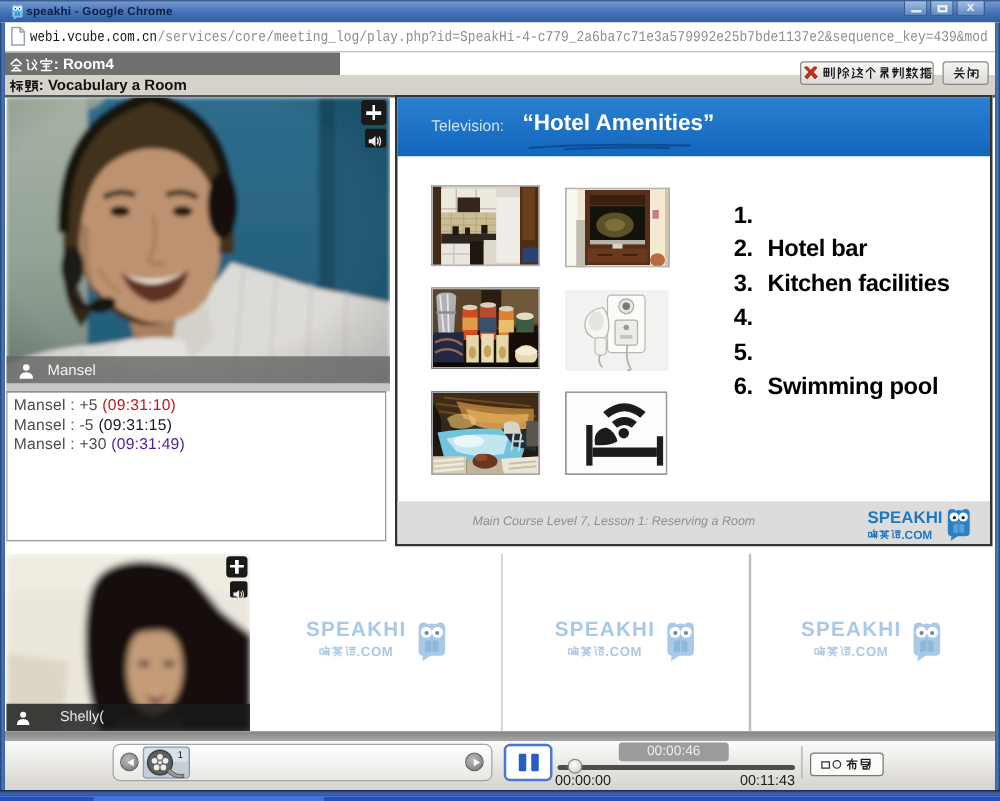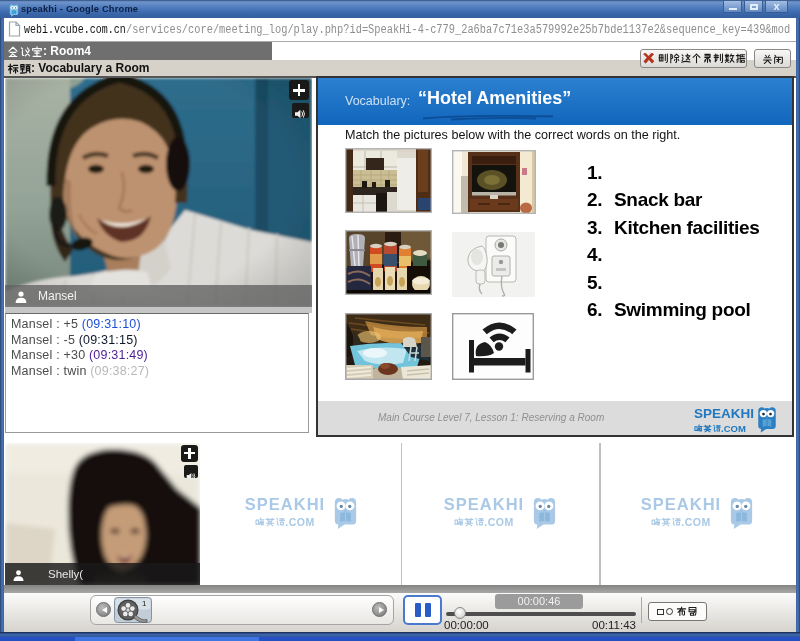--- a/index.html
+++ b/index.html
@@ -142,34 +142,32 @@
     </div>
 <div class="abs" style="right:3px;top:25px;width:17px;height:15px;background:#191917;border-radius:2px;padding:2px 2px"><svg width="12" height="10" viewBox="0 0 14 12">
         <path d="M1 4 H4 L7.5 1 V11 L4 8 H1 Z" fill="#eee"></path>
         <path d="M9.2 3 Q11 6 9.2 9 M11 1.6 Q13.6 6 11 10.4" stroke="#eee" stroke-width="1.2" fill="none"></path>
       </svg></div>
 </div>
 
 <div class="abs" style="left:5px;top:307px;width:307px;height:6px;background:#c6c6c6"></div>
 
 <div class="abs" style="left:5px;top:313px;width:304px;height:120px;background:#fff;border:1px solid #999;border-top-color:#6a6a6a;padding:3px 5px;font-size:12.5px;line-height:15.5px;color:#4b4b4b;letter-spacing:0.2px">
-<div>Mansel : +5 <span style="color:#1d4ed8">(09:31:10)</span></div>
+<div>Mansel : +5 <span style="color:#b91c1c">(09:31:10)</span></div>
 <div>Mansel : -5 <span style="color:#0f172a">(09:31:15)</span></div>
 <div>Mansel : +30 <span style="color:#4c1d95">(09:31:49)</span></div>
-<div>Mansel : twin <span style="color:#b8b8b8">(09:38:27)</span></div>
 </div>
 
 <div class="abs" style="left:316px;top:76px;width:478px;height:361px;border:2px solid #333;background:#fff">
  <div class="abs" style="left:0;top:0;width:474px;height:47px;background:linear-gradient(#2c80d0,#1166bd)"></div>
- <div class="abs" style="left:27px;top:16px;font-size:12.5px;color:#cde1f3">Vocabulary:</div>
+ <div class="abs" style="left:27px;top:16px;font-size:12.5px;color:#cde1f3">Television:</div>
  <div class="abs" style="left:100px;top:10px;font-size:18px;font-weight:bold;color:#fff">“Hotel Amenities”</div>
  <svg class="abs" style="left:103px;top:36px" width="134" height="7" viewBox="0 0 134 7">
       <path d="M2 4.5 Q45 0.5 132 2.5 M30 5.5 Q80 3 115 4.5" stroke="#0d4d96" stroke-width="1.8" fill="none"></path>
     </svg>
- <div class="abs" style="left:27px;top:50px;font-size:12.6px;color:#141414">Match the pictures below with the correct words on the right.</div>
  <div class="abs" style="left:27px;top:70px"><svg width="87" height="65" viewBox="0 0 87 65">
 <rect width="87" height="65" fill="#ddd5c6"></rect>
 <rect x="0" y="0" width="8" height="65" fill="#432a16"></rect>
 <rect x="8" y="3" width="44" height="19" fill="#eceade"></rect>
 <path d="M20 3 V22 M36 3 V22 M8 19 H52" stroke="#bcb6a8" stroke-width="1"></path>
 <rect x="21" y="10" width="18" height="12" fill="#34261a"></rect>
 <rect x="8" y="22" width="44" height="18" fill="#cbbd94"></rect>
 <path d="M8 27 H52 M8 32 H52 M8 37 H52 M16 22 V40 M26 22 V40 M36 22 V40 M44 22 V40" stroke="#b4a478" stroke-width="0.8"></path>
 <rect x="8" y="39" width="44" height="8" fill="#2e261e"></rect>
 <rect x="17" y="33" width="5" height="7" fill="#1f1810"></rect>
@@ -287,21 +285,21 @@
 <rect x="73.5" y="36" width="5" height="23.5"></rect>
 <rect x="22" y="45" width="51.5" height="7.5"></rect>
 </g>
 </svg></div>
  <div class="abs" style="left:269px;top:81px;width:200px;font-size:19px;font-weight:bold;color:#000;line-height:27.4px;letter-spacing:-0.3px">
   <div style="display:flex">
         <span style="width:27px;flex:none">1.</span>
       </div>
   <div style="display:flex">
         <span style="width:27px;flex:none">2.</span>
-        <span>Snack bar</span>
+        <span>Hotel bar</span>
       </div>
   <div style="display:flex">
         <span style="width:27px;flex:none">3.</span>
         <span>Kitchen facilities</span>
       </div>
   <div style="display:flex">
         <span style="width:27px;flex:none">4.</span>
       </div>
   <div style="display:flex">
         <span style="width:27px;flex:none">5.</span>

